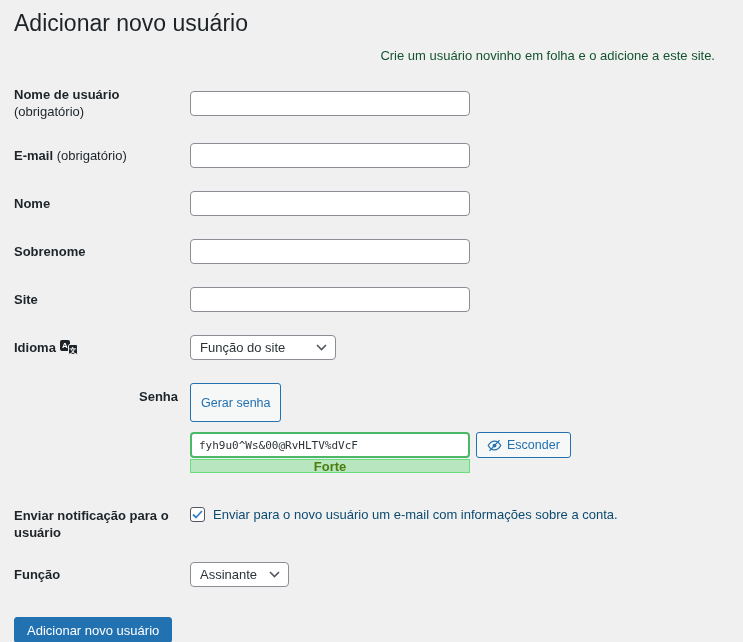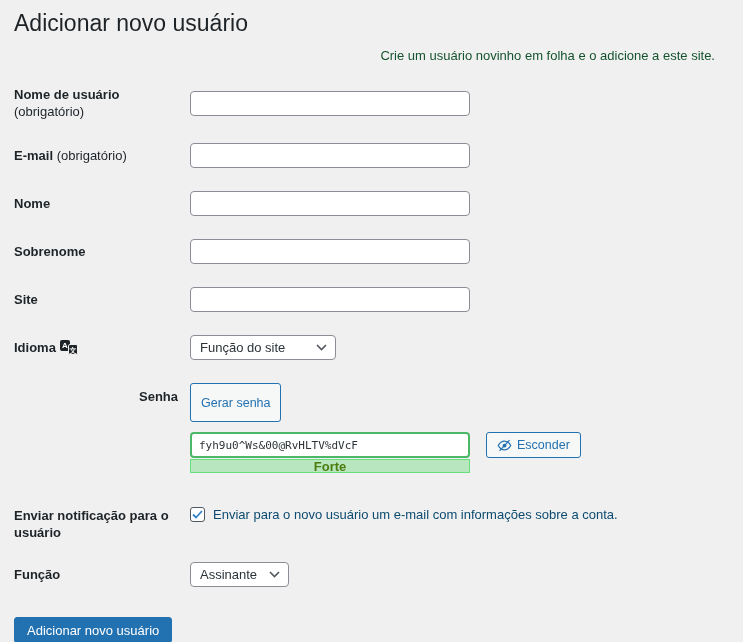--- a/index.html
+++ b/index.html
@@ -65,21 +65,21 @@
     width: 280px; height: 26px; border: 2px solid #4ab866; border-radius: 4px;
     background: #fff; padding: 0 7px; font-size: 11px; color: #2c3338;
     font-family: "DejaVu Sans Mono", monospace; outline: none;
   }
   .pw-strength {
     width: 280px; height: 14px; margin-top: 1px;
     background: #b8e6bf; border: 1px solid #68de7c;
     font-size: 13px; font-weight: 600; color: #4d7c0f;
     display: flex; align-items: center; justify-content: center;
   }
-  .btn-hide { margin-left: 16px; height: 26px; }
+  .btn-hide { margin-left: 6px; height: 26px; }
 
   .checkbox-line { display: flex; align-items: flex-start; font-size: 13px; line-height: 16px; color: #0c4a6e; }
   .checkbox {
     width: 15px; height: 15px; border: 1px solid #50575e; border-radius: 3px;
     background: #fff; margin-right: 8px; flex-shrink: 0; position: relative;
     margin-top: 0px; cursor: pointer;
   }
   .checkbox svg { position: absolute; left: 1px; top: 2px; }
 
   .translation-icon {

